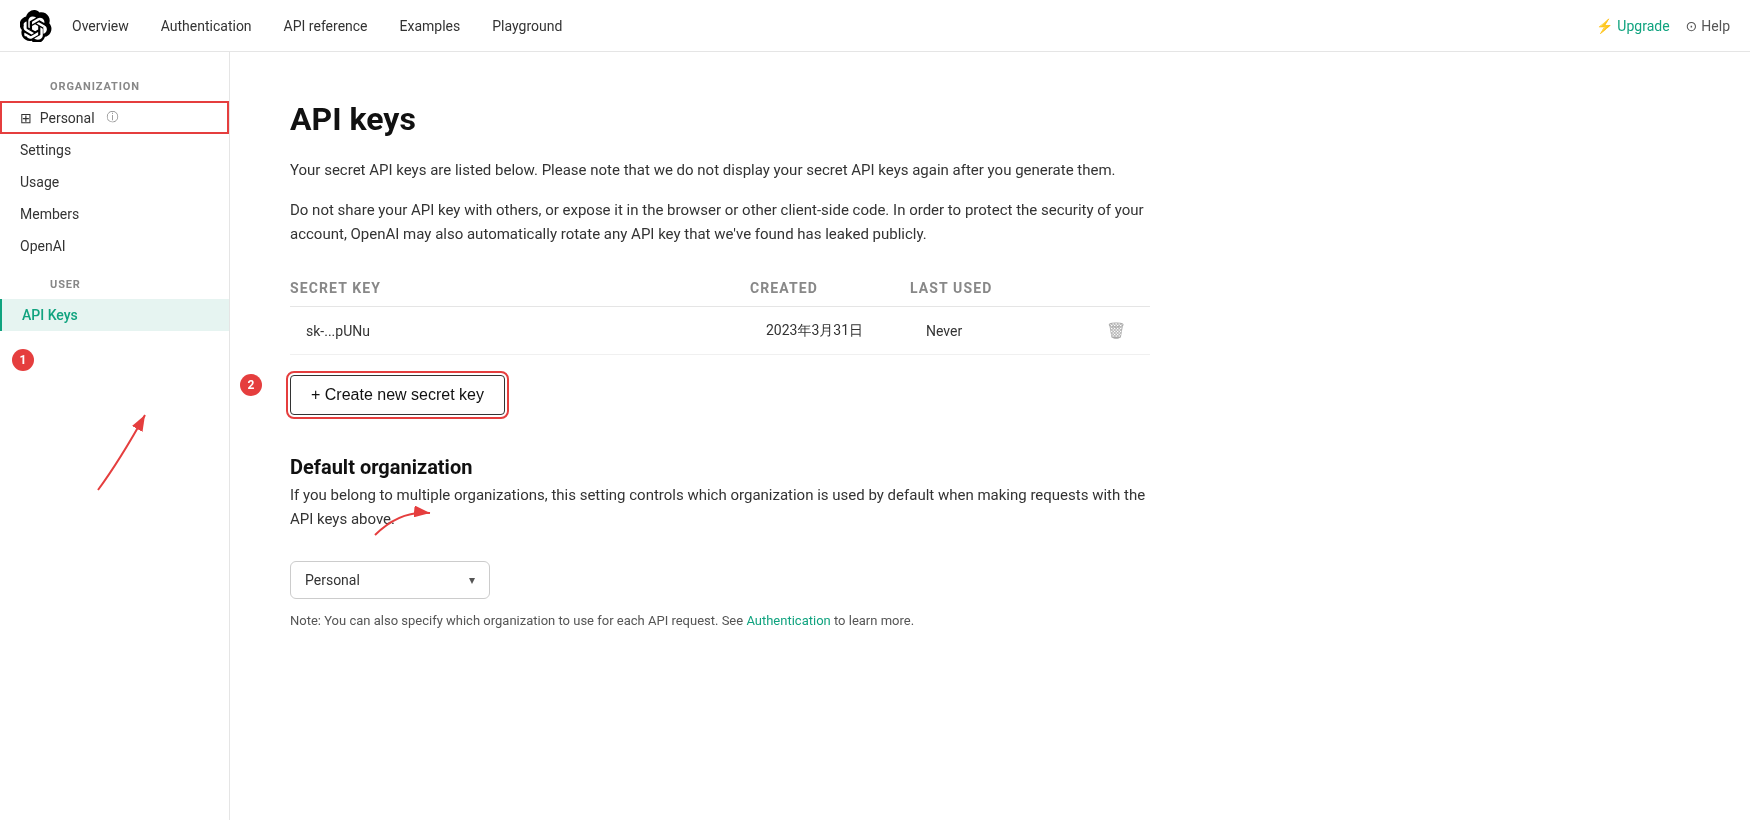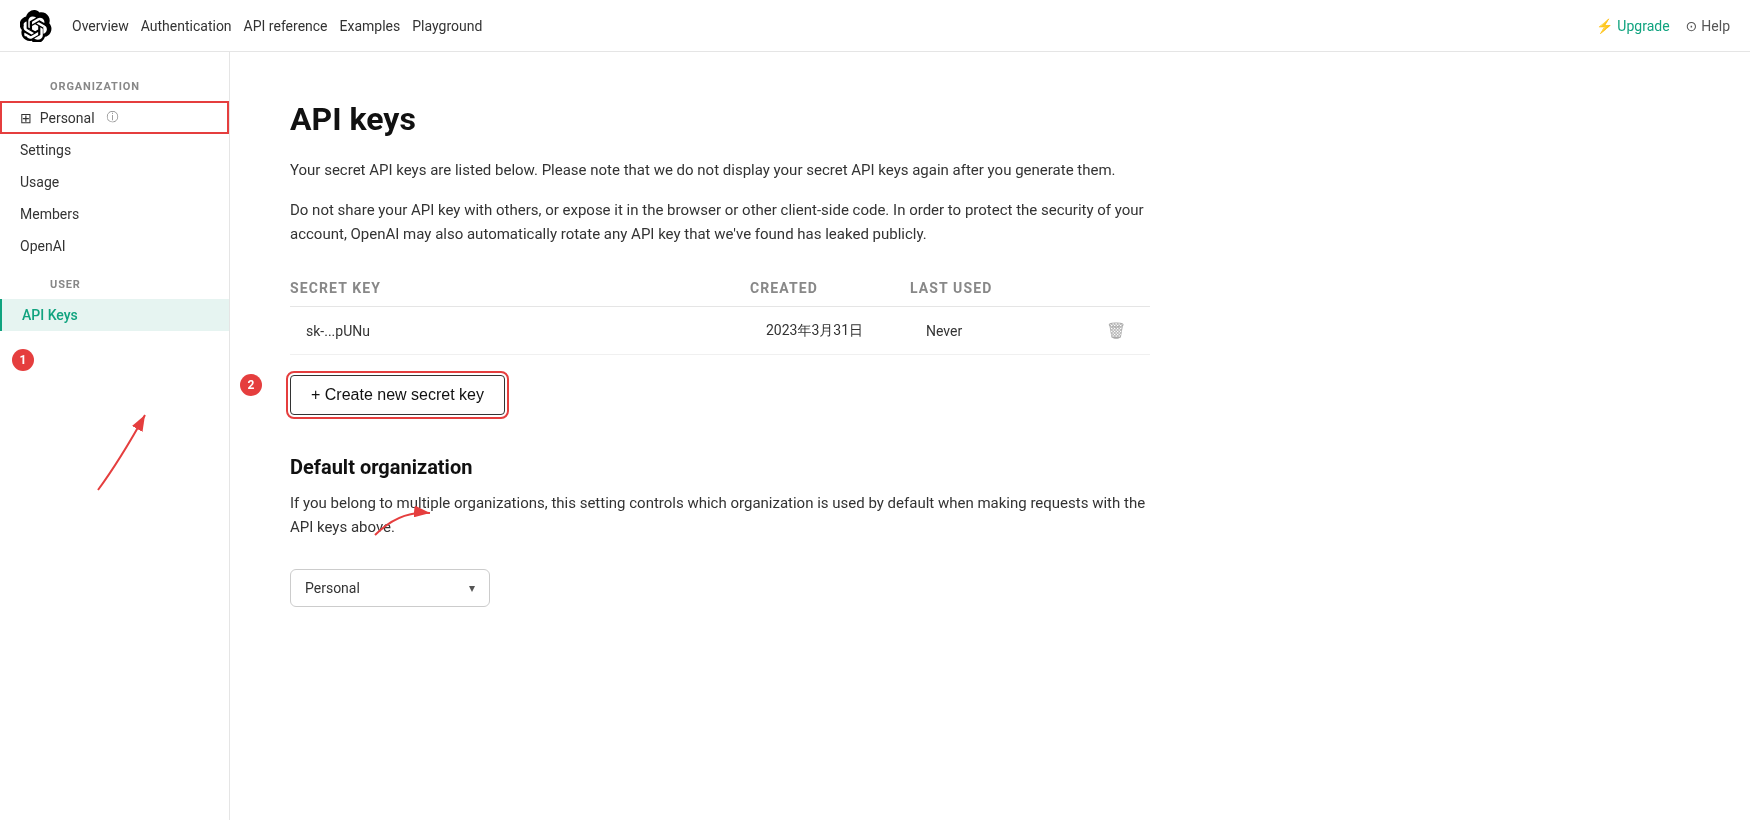--- a/index.html
+++ b/index.html
@@ -5,21 +5,21 @@
     * { box-sizing: border-box; margin: 0; padding: 0; }
     body { font-family: -apple-system, BlinkMacSystemFont, 'Segoe UI', Roboto, sans-serif; background: #fff; color: #111; font-size: 14px; }
 
     
     .topnav {
       display: flex; align-items: center; height: 52px;
       border-bottom: 1px solid #e5e5e5; padding: 0 20px;
       position: fixed; top: 0; left: 0; right: 0; background: #fff; z-index: 100;
     }
     .topnav-logo { width: 32px; height: 32px; margin-right: 20px; }
-    .topnav-links { display: flex; gap: 12px; flex: 1; align-items: flex-end; }
+    .topnav-links { display: flex; gap: 32px; flex: 1; align-items: flex-end; }
     .topnav-link { color: #333; text-decoration: none; font-size: 14px; cursor: pointer; }
     .topnav-right { display: flex; align-items: center; gap: 16px; margin-left: auto; }
     .upgrade-btn {
       display: flex; align-items: center; gap: 4px;
       color: #10a37f; font-size: 14px; cursor: pointer; text-decoration: none;
     }
     .help-btn { color: #555; font-size: 14px; cursor: pointer; display: flex; align-items: center; gap: 4px; }
 
     
     .layout { display: flex; margin-top: 52px; min-height: calc(100vh - 52px); }
@@ -70,21 +70,21 @@
 
     .create-btn {
       display: inline-flex; align-items: center; gap: 8px;
       border: 1px solid #333; background: #fff; color: #111;
       padding: 10px 20px; font-size: 16px; cursor: pointer; border-radius: 4px;
       margin-top: 20px; max-width: 860px;
       outline: 2px solid #e53e3e;
       outline-offset: 2px;
     }
 
-    .section-title { font-size: 20px; font-weight: 700; margin-top: 40px; margin-bottom: 12px; color: #111; }
+    .section-title { font-size: 20px; font-weight: 700; margin-top: 40px; margin-bottom: 4px; color: #111; }
 
     .org-select-wrapper {
       margin-top: 14px;
       position: relative; display: inline-flex; align-items: center;
       border: 1px solid #ccc; border-radius: 6px; padding: 10px 14px;
       min-width: 200px; cursor: pointer; background: #fff;
     }
     .org-select-text { font-size: 14px; color: #333; flex: 1; }
     .chevron { color: #555; font-size: 12px; margin-left: 24px; }
 
@@ -199,20 +199,23 @@
 
     
     <h2 class="section-title">Default organization</h2>
     <p class="description">If you belong to multiple organizations, this setting controls which organization is used by default when making requests with the API keys above.</p>
 
     <div class="org-select-wrapper">
       <span class="org-select-text">Personal</span>
       <span class="chevron">▾</span>
     </div>
 
+    <p class="note-text">
+      <span>Note: You can also specify which organization to use for each API request. See </span><a class="note-link">Authentication</a><span> to learn more.</span>
+    </p>
 
   </main>
 </div>
 
 <svg class="arrow-overlay" viewBox="0 0 1750 820" xmlns="http://www.w3.org/2000/svg">
 
   <defs>
     <marker id="arrowhead1" markerWidth="8" markerHeight="6" refX="8" refY="3" orient="auto">
       <polygon points="0 0, 8 3, 0 6" fill="#e53e3e"></polygon>
     </marker>

